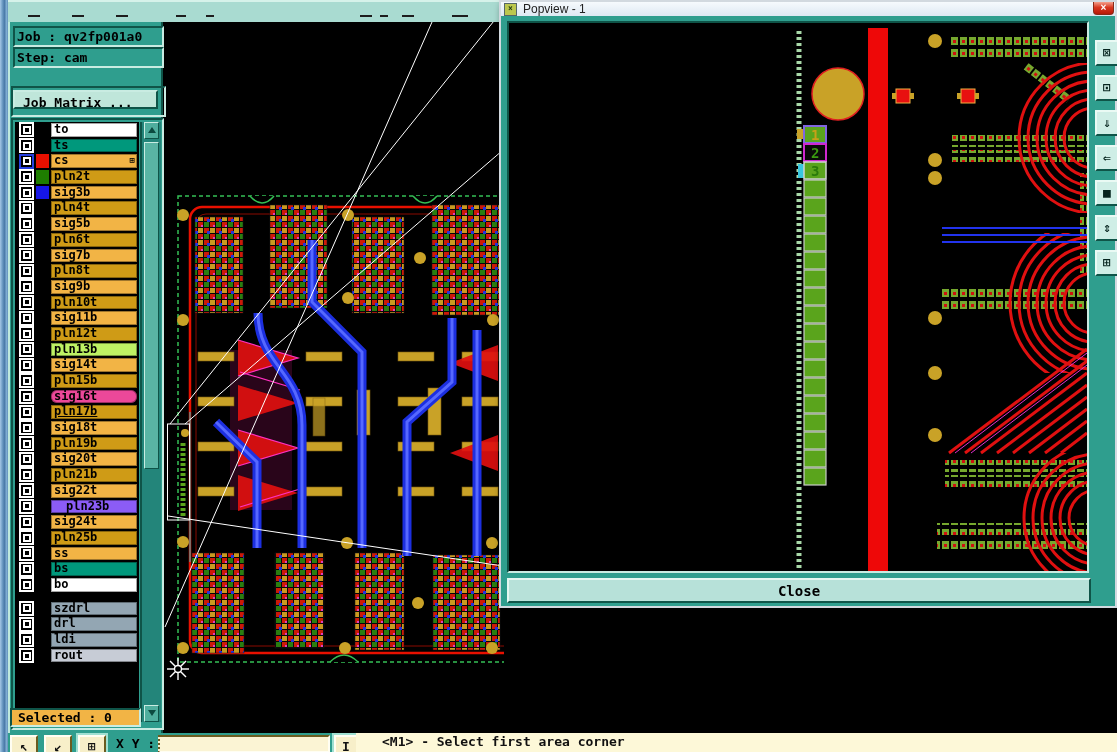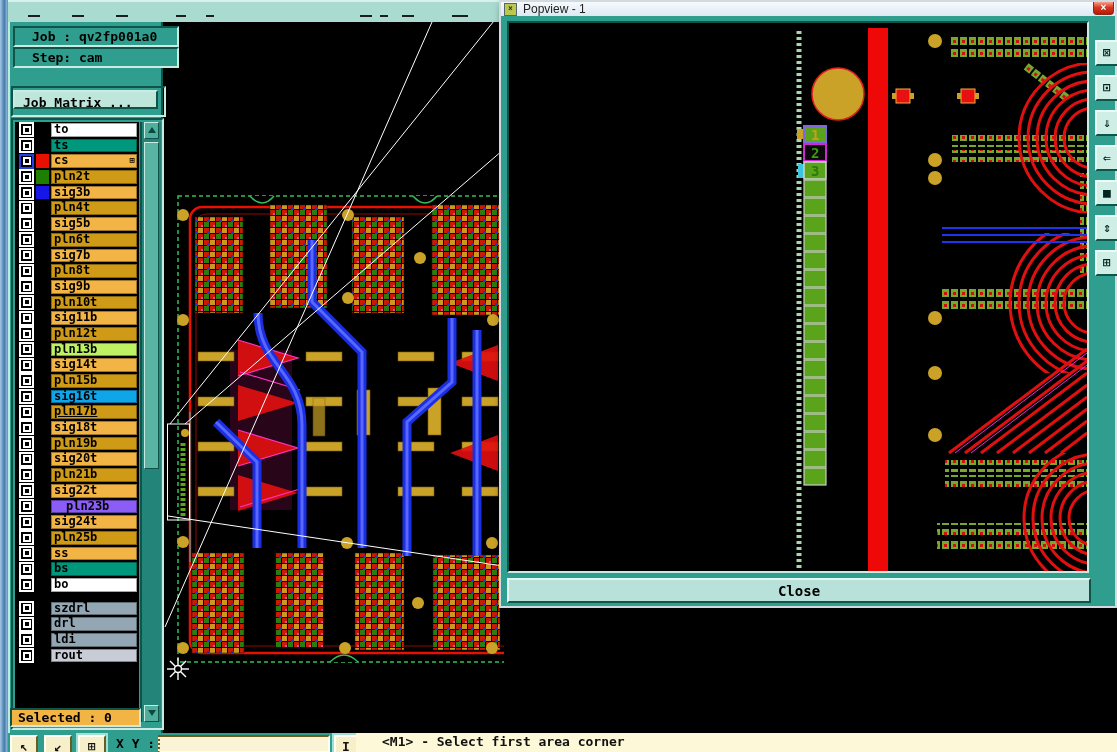--- a/index.html
+++ b/index.html
@@ -13,21 +13,21 @@
   #menubar{left:8px;top:0;width:491px;height:22px;background:#a9dbd1;
     border-bottom:2px solid #155a4e;box-shadow:inset 0 2px 0 #d6f2ea;}
   .mmark{position:absolute;bottom:5px;height:2px;background:#1d1d1d;}
 
   
   #left-panel{left:8px;top:22px;width:155px;height:713px;background:#2f9e8e;
     border-left:2px solid #bfeade;border-right:2px solid #0f5448;box-sizing:border-box;}
   .sunken{border:2px solid;border-color:#0f5448 #c9ece2 #c9ece2 #0f5448;}
   .raised{border:2px solid;border-color:#c9ece2 #0f5448 #0f5448 #c9ece2;}
   .jsbox{position:absolute;left:3px;width:145px;height:17px;background:#2f9e8e;
-    font:bold 13px/17px "DejaVu Sans Mono",monospace;color:#000;padding-left:17px;}
+    font:bold 13px/17px "DejaVu Sans Mono",monospace;color:#000;padding-left:2px;}
   #matrix-btn{position:absolute;left:3px;top:68px;width:145px;height:19px;background:#bfe6da;
     font:bold 13px/19px "DejaVu Sans Mono",monospace;color:#000;text-align:left;padding-left:8px;cursor:default;}
   #listwrap{position:absolute;left:1px;top:96px;width:149px;height:608px;background:#2f9e8e;}
   #list{position:absolute;left:2px;top:2px;width:124px;height:600px;background:#000;overflow:hidden;}
   .lrow{display:flex;align-items:center;height:15.7px;background:#000;padding-left:4px;}
   .cb{width:11px;height:11px;border:2px solid #fff;background:#000;flex:none;
       display:flex;align-items:center;justify-content:center;}
   .cb .cbi{width:4px;height:4px;border:2px solid #fff;background:#000;}
   .cb.cbsel{border-color:#2840e0;}
   .sw{width:13px;align-self:stretch;margin:1px 0 1px 2px;flex:none;}
@@ -367,21 +367,21 @@
               <span class="cbi"></span>
             </span>
             <span class="sw" style="background: rgb(0, 0, 0);"></span>
             <span class="lbl" style="background: rgb(207, 155, 22);">pln15b</span>
           </div>
           <div class="lrow">
             <span class="cb">
               <span class="cbi"></span>
             </span>
             <span class="sw" style="background: rgb(0, 0, 0);"></span>
-            <span class="lbl" style="background: #0ea5e9;">sig16t</span>
+            <span class="lbl" style="background: #ec4899; border-radius: 6px;">sig16t</span>
           </div>
           <div class="lrow">
             <span class="cb">
               <span class="cbi"></span>
             </span>
             <span class="sw" style="background: rgb(0, 0, 0);"></span>
             <span class="lbl" style="background: rgb(207, 155, 22); text-decoration: underline;">pln17b</span>
           </div>
           <div class="lrow">
             <span class="cb">

